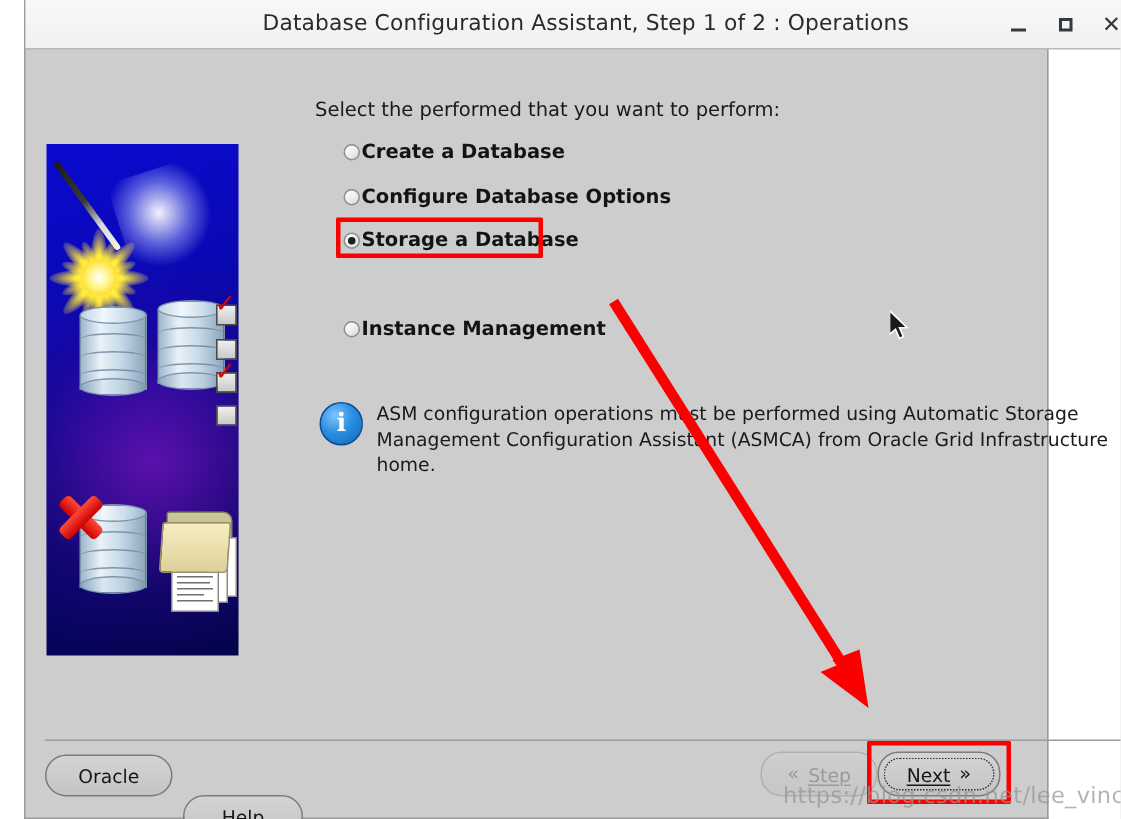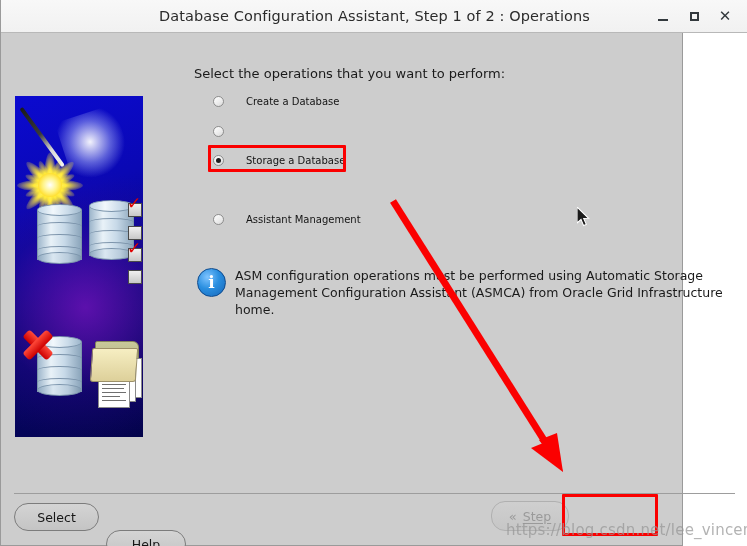--- a/index.html
+++ b/index.html
@@ -9,21 +9,21 @@
   body {
     width: 747px; height: 546px;
     font-family: "DejaVu Sans", sans-serif;
     overflow: hidden;
     position: relative;
   }
 
   
   #window {
     position: absolute;
-    left: 0; top: 0;
+    left: 16px; top: 0;
     width: 683px; height: 546px;
     box-sizing: border-box;
     background: #cdcdcd;
     border: 1px solid #9a9a9a;
     border-top: none;
   }
 
   
   #titlebar {
     position: absolute;
@@ -217,24 +217,25 @@
     box-sizing: border-box;
     position:relative;
     flex: 0 0 auto;
   }
   .radio-mark.checked::after {
     content:""; position:absolute;
     left:2px; top:2px; width:5px; height:5px;
     border-radius:50%; background:#1d1d1d;
   }
   .radio-label {
-    margin-left: 22px;
-    font-size: 10px;
+    margin-left: 1px;
+    font-size: 13px;
     color:#131313;
     white-space: nowrap;
+    font-weight: bold;
   }
 
   
   #highlight-delete {
     position:absolute;
     left: 207px; top: 145px;
     width: 138px; height: 27px;
     border: 3px solid #fb0000;
     box-sizing: border-box;
     border-radius: 1px;
@@ -402,36 +403,37 @@
       <div class="ln" style="top:13px; width:20px;"></div>
       <div class="ln" style="top:17px; width:24px;"></div>
       <div class="ln" style="top:21px; width:22px;"></div>
       <div class="ln" style="top:25px; width:24px;"></div>
       <div class="ln" style="top:29px; width:18px;"></div>
       <div class="ln" style="top:33px; width:24px;"></div>
     </div>
     <div class="folder-front"></div>
   </div>
 
-  <div id="heading">Select the operations that you want to perform:</div>
+  <div id="heading">Select the performed that you want to perform:</div>
 
   <div class="radio-row" style="top:92px;">
     <span class="radio-mark"></span>
     <span class="radio-label">Create a Database</span>
   </div>
   <div class="radio-row" style="top:122px;">
     <span class="radio-mark"></span>
+    <span class="radio-label">Configure Database Options</span>
   </div>
   <div class="radio-row" style="top:151px;">
     <span class="radio-mark checked"></span>
     <span class="radio-label">Storage a Database</span>
   </div>
   <div class="radio-row" style="top:210px;">
     <span class="radio-mark"></span>
-    <span class="radio-label">Assistant Management</span>
+    <span class="radio-label">Instance Management</span>
   </div>
 
   <div id="highlight-delete"></div>
 
   <div id="info-icon">
     <span>i</span>
   </div>
   <div id="info-text">
     <div>ASM configuration operations must be performed using Automatic Storage</div>
     <div>Management Configuration Assistant (ASMCA) from Oracle Grid Infrastructure home.</div>
@@ -439,29 +441,34 @@
 
   <svg id="red-arrow" viewBox="0 0 200 290">
     <line x1="12" y1="11" x2="168" y2="258" stroke="#fb0000" stroke-width="7" stroke-linecap="butt"></line>
     <polygon points="182,282 150,258 172,249" fill="#fb0000"></polygon>
     <polygon points="182,282 158,250 176,243" fill="#fb0000"></polygon>
   </svg>
 
   <div id="footer-sep"></div>
 
   <div class="btn" id="btn-cancel">
-    <span>Select</span>
+    <span>Oracle</span>
   </div>
   <div class="btn" id="btn-help">
     <span>Help</span>
   </div>
   <div class="btn" id="btn-back">
     <span class="chev">«</span>
     <span class="btn-underline">Step</span>
   </div>
+  <div class="btn" id="btn-next">
+    <span class="focus-ring"></span>
+    <span class="btn-underline">Next</span>
+    <span class="chev">»</span>
+  </div>
 
   <div id="highlight-next"></div>
 
   <div id="watermark">https://blog.csdn.net/lee_vincent1</div>
 
   <svg id="cursor" width="16" height="22" viewBox="0 0 16 22">
     <polygon points="0,0 0,16 4,12.5 6.6,18.6 9.3,17.4 6.7,11.5 11.6,11.3" fill="#1b1b1b" stroke="#ffffff" stroke-width="1.1"></polygon>
   </svg>
 
 </div>

